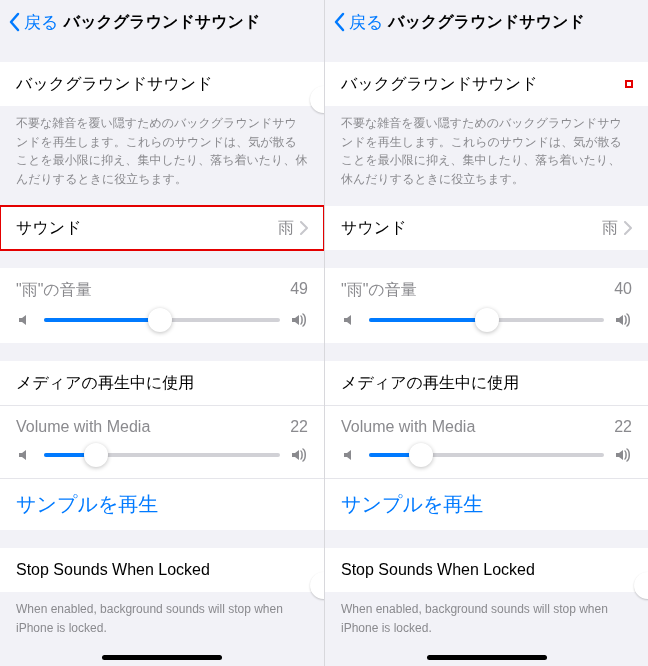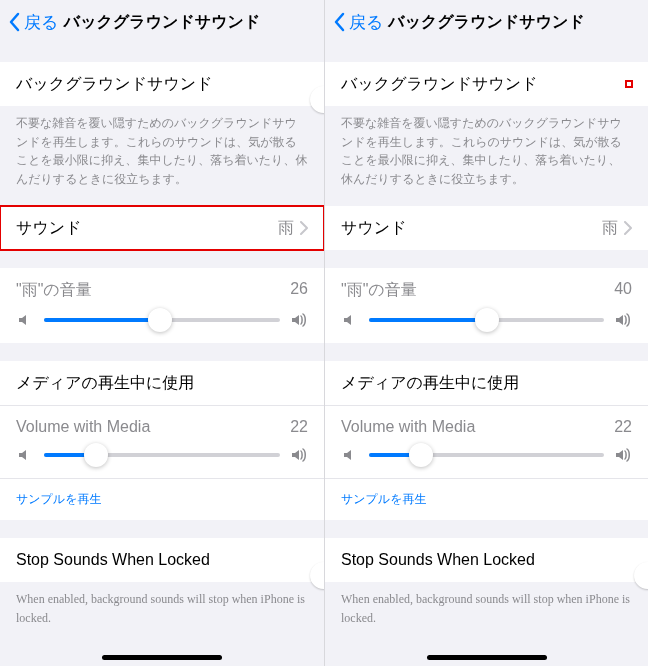--- a/index.html
+++ b/index.html
@@ -50,21 +50,20 @@
     align-items: center;
     justify-content: space-between;
     font-size: 16px;
     color: #000;
   }
   .footer {
     padding: 8px 16px 0 16px;
     font-size: 12px;
     color: #8a8a8e;
     line-height: 1.55;
-    font-family: Liberation Serif, serif;
   }
   .switch {
     width: 51px; height: 31px; border-radius: 16px;
     position: relative; flex: 0 0 auto;
   }
   .switch.off { background: #e9e9eb; }
   .switch.on  { background: #34c759; }
   .knob {
     position: absolute; top: 2px; width: 27px; height: 27px;
     background: #fff; border-radius: 50%;
@@ -87,21 +86,21 @@
   .fill {
     position:absolute; left:0; top:0; bottom:0;
     background:#007aff; border-radius:2px;
   }
   .thumb {
     position:absolute; top:50%; width:24px; height:24px;
     margin-left:-12px; margin-top:-12px;
     background:#fff; border-radius:50%;
     box-shadow:0 1px 4px rgba(0,0,0,0.25);
   }
-  .link-cell { background:#fff; padding:12px 16px; font-size:12px; color:#007aff; }
+  .link-cell { background:#fff; padding:12px 16px; font-size:20px; color:#007aff; }
   .highlight { outline:2px solid #e40000; outline-offset:-1px; }
   .highlight-pad { padding:3px; }
   .home-ind {
     position:absolute; bottom:6px; left:50%; transform:translateX(-50%);
     width:120px; height:5px; background:#000; border-radius:3px;
   }
 </style>
 </head>
 <body>
 
@@ -138,21 +137,21 @@
               </svg>
             </span>
         </span>
       </div>
     </div>
 
     <div class="group">
       <div class="slider-cell">
         <div class="slider-head">
           <span>"雨"の音量</span>
-          <span>26</span>
+          <span>49</span>
         </div>
         <div class="slider-row">
           <span class="spk">
               <svg viewBox="0 0 18 18">
                 <path d="M3 7h3l4-3v10l-4-3H3z" fill="#8a8a8e"></path>
               </svg>
             </span>
           <div class="track">
               <div class="fill" style="width: 49%;"></div>
               <div class="thumb" style="left: 49%;"></div>

